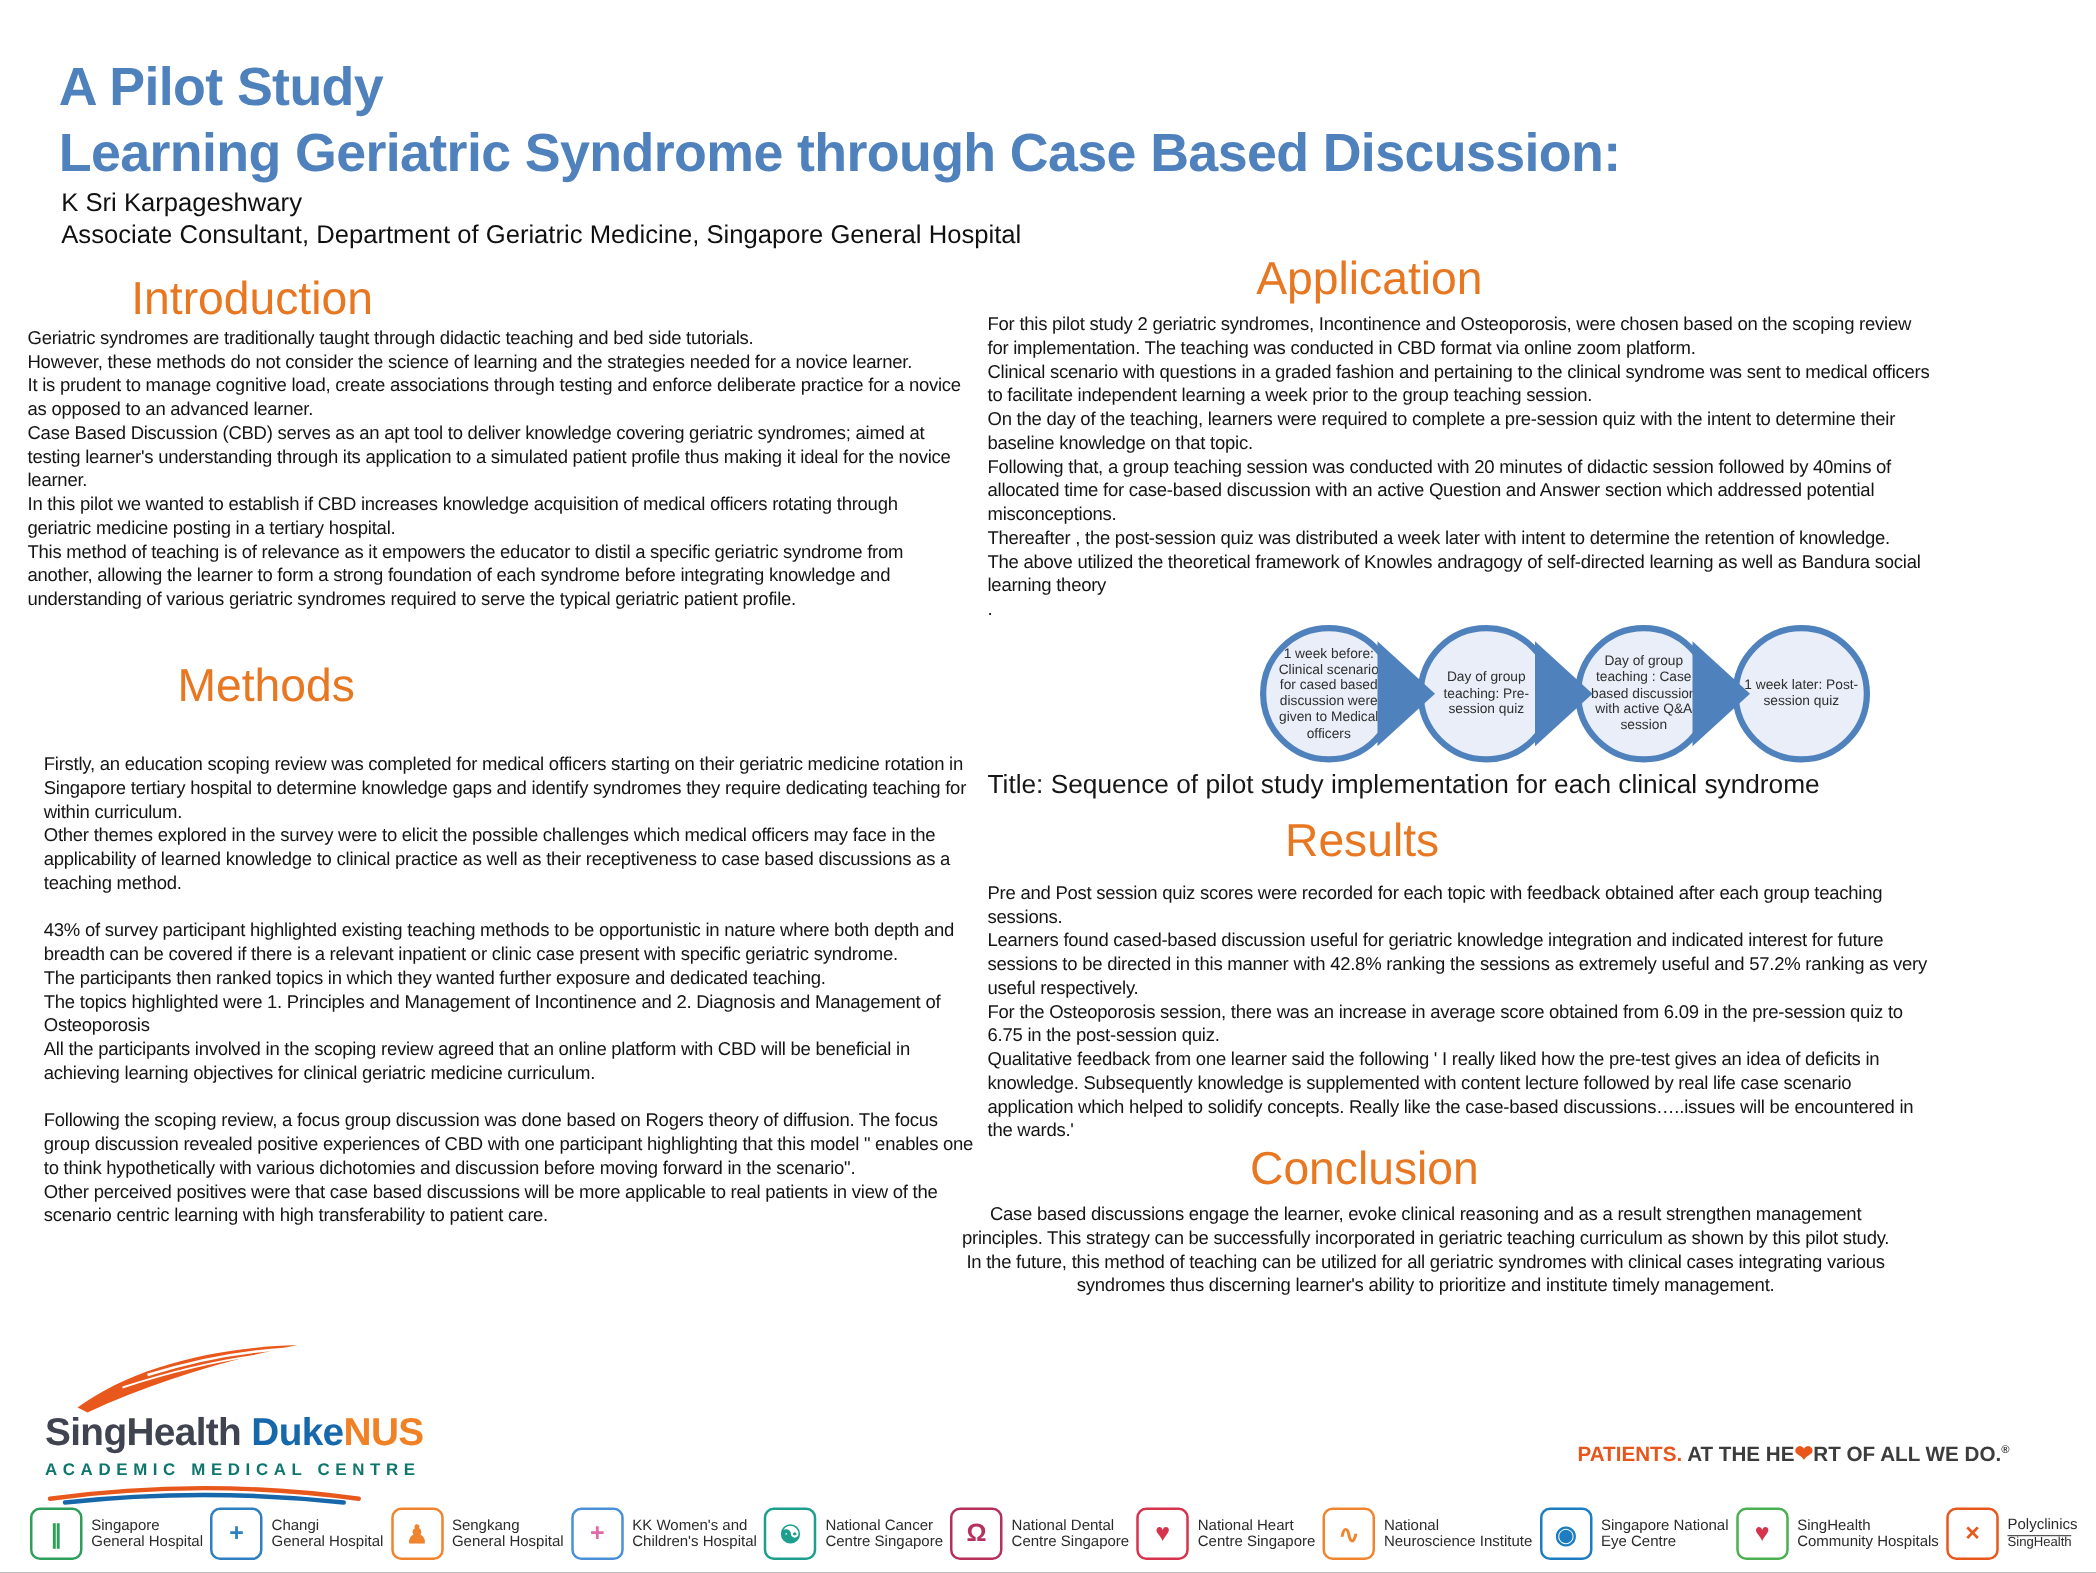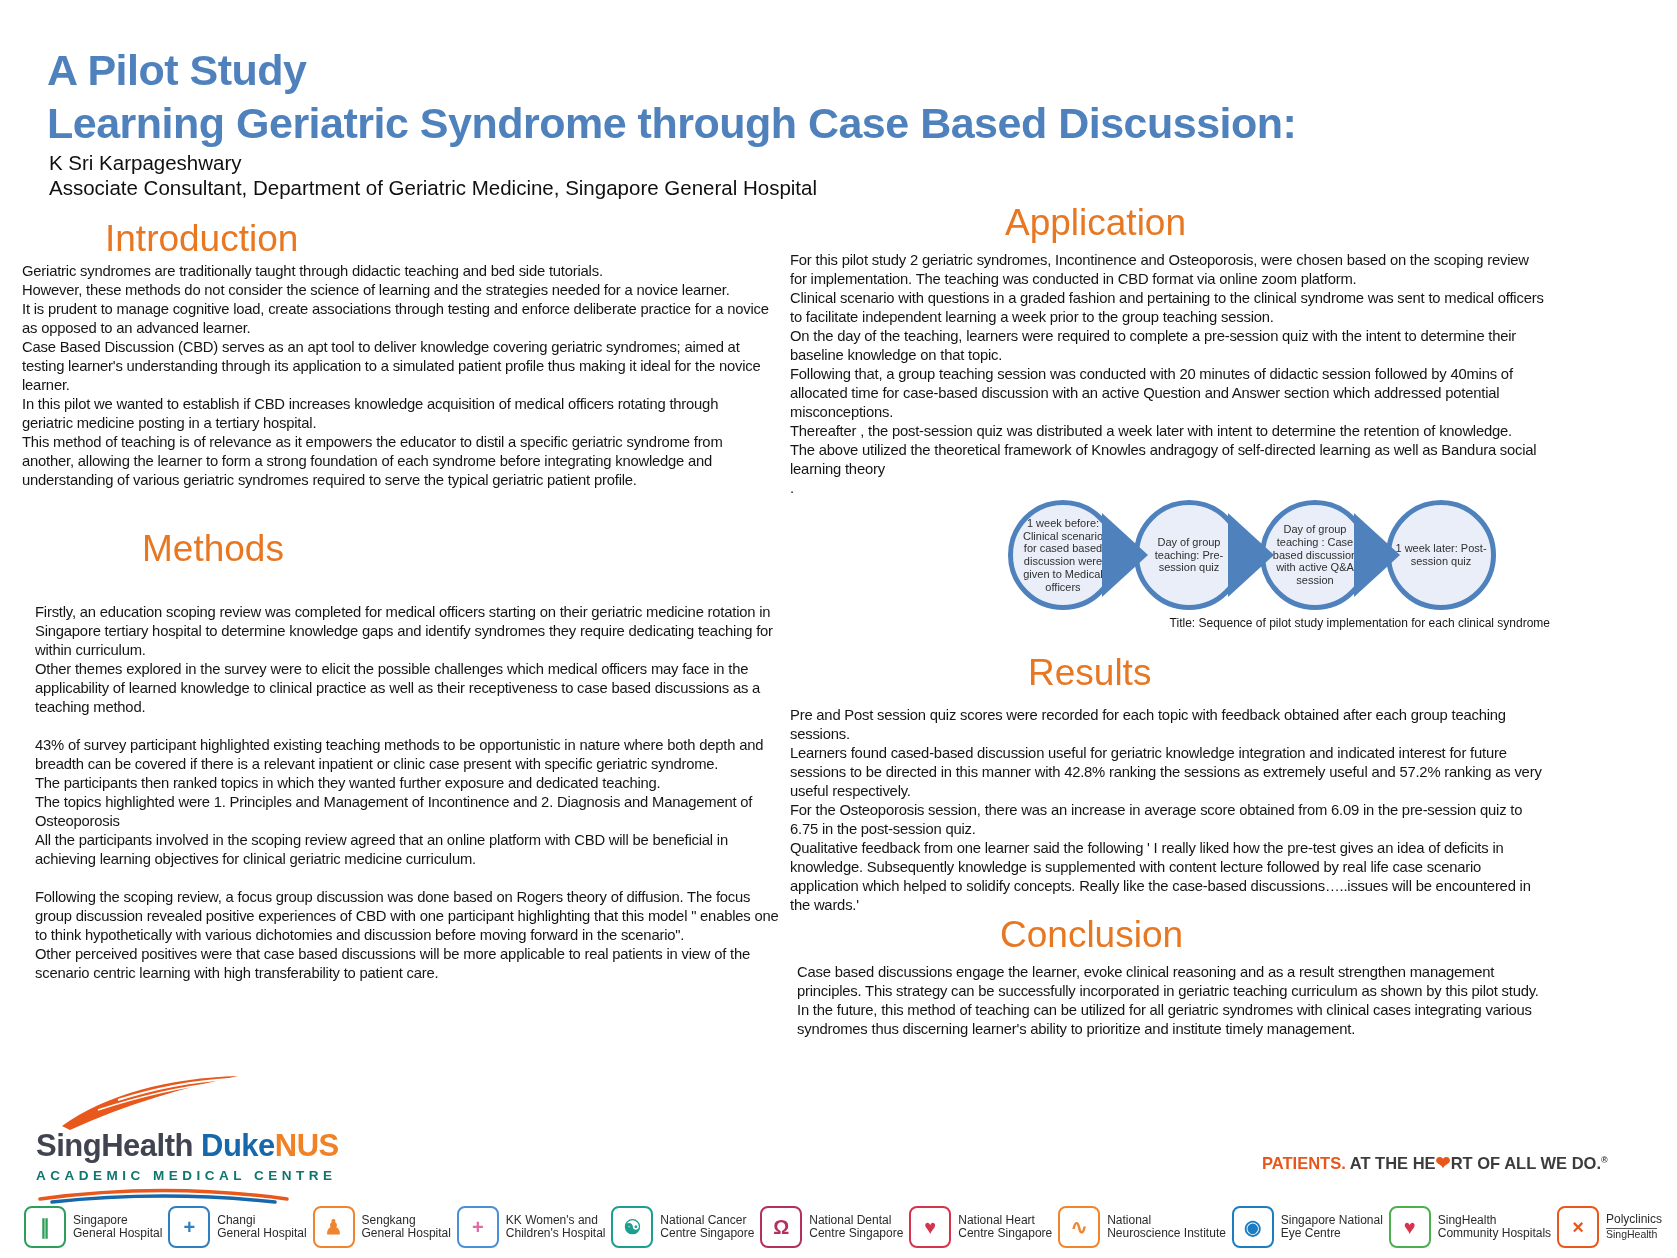--- a/index.html
+++ b/index.html
@@ -18,36 +18,36 @@
   .h-application{left:1005px; top:202px;}
   .h-results{left:1028px; top:652px;}
   .h-conclusion{left:1000px; top:914px;}
   
   .body-text{position:absolute; font-size:14.8px; line-height:19px; color:#151515; letter-spacing:-0.2px;}
   .body-text p{margin:0; min-height:19px;}
   .t-intro{left:22px; top:262px; width:748px;}
   .t-methods{left:35px; top:603px; width:745px;}
   .t-application{left:790px; top:251px; width:758px;}
   .t-results{left:790px; top:706px; width:760px;}
-  .t-conclusion{left:797px; top:963px; width:745px;}
+  .t-conclusion{left:768px; top:963px; width:745px;text-align:center;}
   
   .flow{position:absolute; left:1008px; top:500px; width:490px; height:112px;}
   div.flow-step{position:absolute; top:0; width:92px; height:92px; padding:4px; border-radius:50%;
     background:#e9eef8; border:5px solid #4f81bd; display:flex; align-items:center; justify-content:center;
     text-align:center; font-size:11px; line-height:1.16; color:#2f2f2f;}
   div.flow-step:nth-of-type(1){left:0;}
   div.flow-step:nth-of-type(2){left:126px;}
   div.flow-step:nth-of-type(3){left:252px;}
   div.flow-step:nth-of-type(4){left:378px;}
   .flow-arrow{position:absolute; top:13px; width:0; height:0;
     border-top:42px solid transparent; border-bottom:42px solid transparent;
     border-left:46px solid #4f81bd; z-index:5;}
   .a1{left:94px;} .a2{left:220px;} .a3{left:346px;}
-  .flow-caption{position:absolute; left:790px; top:616px; width:760px; text-align:right;
-    font-size:12px; color:#161616;}
+  .flow-caption{position:absolute; left:790px; top:616px; width:760px; text-align:left;
+    font-size:21px; color:#161616;}
   
   .amc{position:absolute; left:36px; top:1074px;}
   .amc .swoosh{margin-left:22px; display:block;}
   .amc-name{font-size:31px; font-weight:bold; letter-spacing:-0.5px; margin-top:-4px;}
   .amc-name .sh{color:#3f4450;} .amc-name .duke{color:#1767ab;} .amc-name .nus{color:#f08125;}
   .amc-sub{font-size:13.5px; font-weight:bold; letter-spacing:4.5px; color:#0f766e; margin-top:4px;}
   .amc-arcs{display:block; margin-top:4px;}
   
   .tagline{position:absolute; left:1262px; top:1152px; font-size:16.5px; font-weight:bold;
     color:#3c3c3c; white-space:nowrap;}

